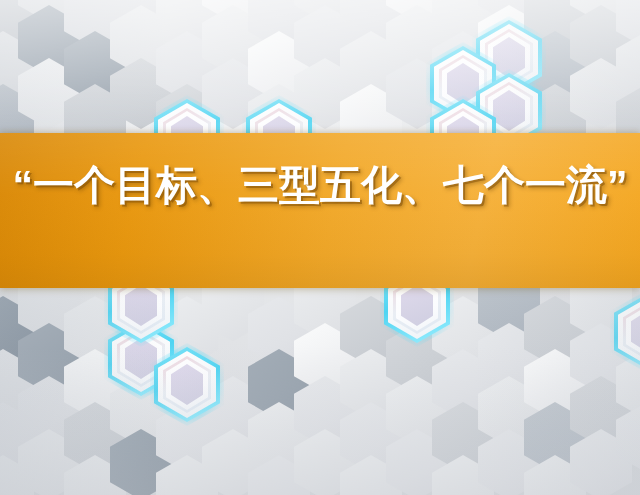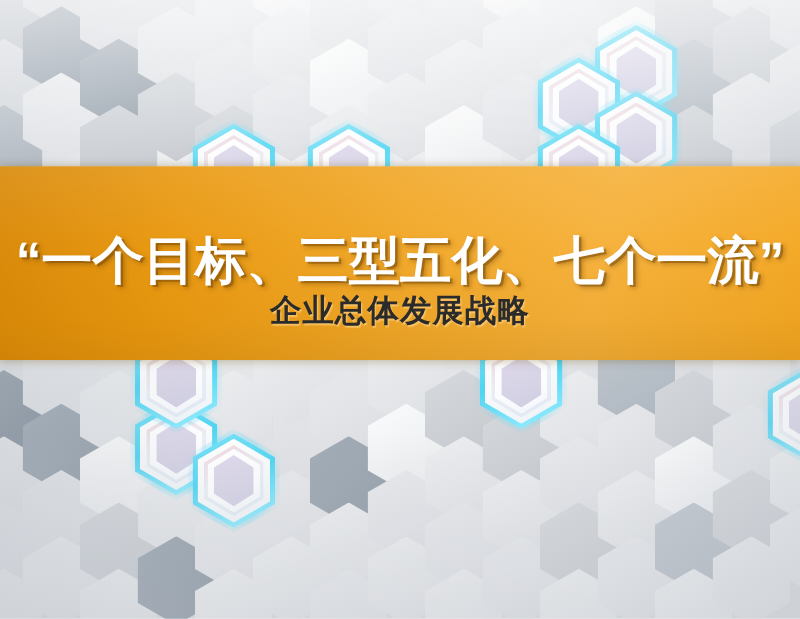--- a/index.html
+++ b/index.html
@@ -118,21 +118,20 @@
     text-align: center;
     color: #ffffff;
     font-size: 41px;
     font-weight: bold;
     letter-spacing: 0px;
     line-height: 1;
     white-space: nowrap;
     text-shadow:
        2px 2px 0px rgba(120,72,4,0.45),
        3px 3px 4px rgba(95,58,2,0.40);
-    margin-top: 23px;
   }
   .banner-subtitle {
     position: absolute;
     left: 0;
     right: 0;
     top: 104px;
     text-align: center;
     color: #2b2b2b;
     font-size: 25px;
     font-weight: bold;
@@ -372,16 +371,15 @@
       <div class="ring r4"></div>
       <div class="ring r5"></div>
     </div>
   </div>
 
   <div class="bg-vignette"></div>
 
   <div class="banner">
     <div class="banner-sheen"></div>
     <div class="banner-title">“一个目标、三型五化、七个一流”</div>
-    <div class="banner-subtitle">企业总体发展战略</div>
   </div>
 
 </div>
 
 </body></html>

